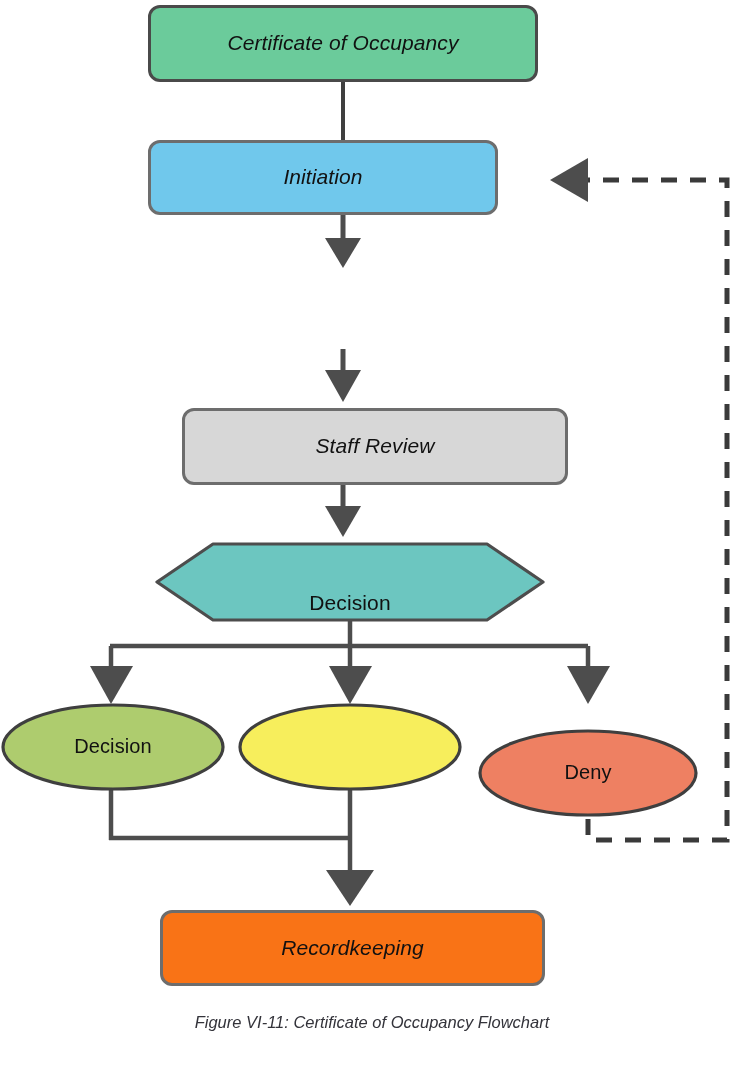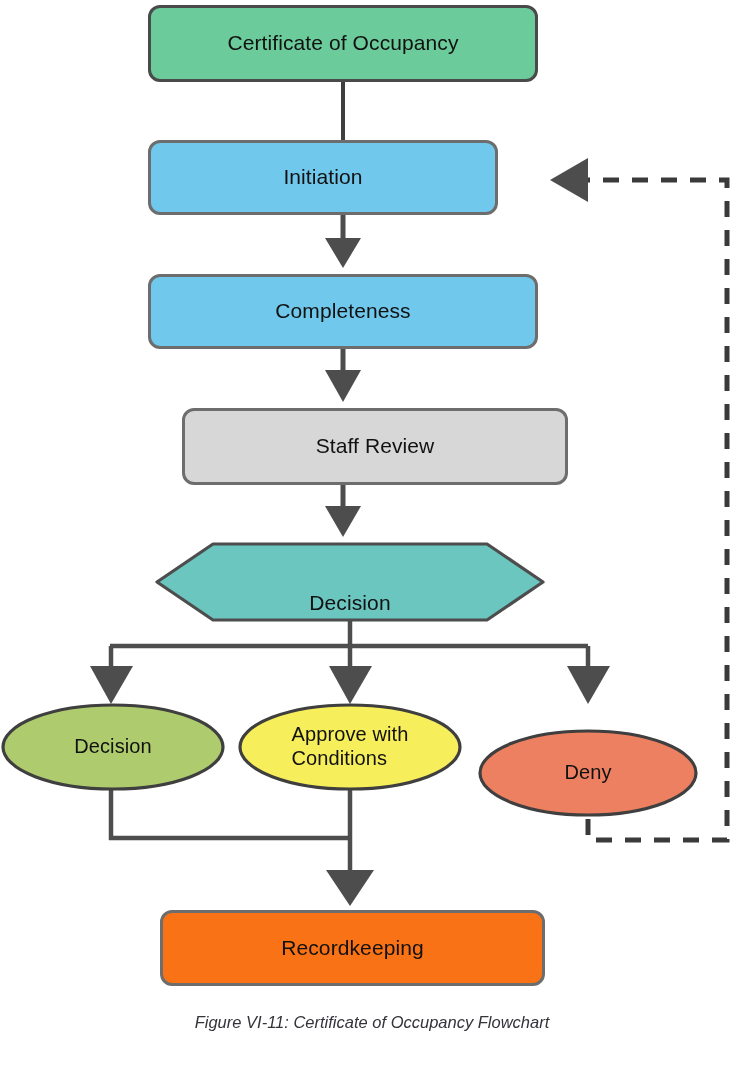--- a/index.html
+++ b/index.html
@@ -36,20 +36,21 @@
 
   
   .node {
     position: absolute;
     z-index: 2;
     box-sizing: border-box;
     display: flex;
     align-items: center;
     justify-content: center;
     text-align: center;
+    font-style: italic;
   }
 
   .node-label {
     color: #111111;
     line-height: 1.18;
     letter-spacing: 0.1px;
     white-space: pre-line;
     user-select: none;
   }
 
@@ -177,23 +178,20 @@
   </svg>
 
   <div class="node proc proc-start" style="left:148px; top:5px; width:390px; height:77px; background:#6BCB9B; border-color:#4a4a4a;">
     <span class="node-label">Certificate of Occupancy</span>
   </div>
 
   <div class="node proc" style="left:148px; top:140px; width:350px; height:75px; background:#70C8EC; border-color:#6d6d6d;">
     <span class="node-label">Initiation</span>
   </div>
 
-  <div class="node proc" style="left:148px; top:274px; width:390px; height:75px; background:#70C8EC; border-color:#6d6d6d;">
-    <span class="node-label">Completeness</span>
-  </div>
 
   <div class="node proc" style="left:150px; top:408px; width:386px; height:77px; background:#D7D7D7; border-color:#6d6d6d;margin-left:32px;">
     <span class="node-label">Staff Review</span>
   </div>
 
   <div class="hexwrap" style="left:155px; top:542px; width:390px; height:80px;">
     <svg width="390" height="80" viewBox="0 0 390 80">
       <polygon points="58,2 332,2 388,40 332,78 58,78 2,40" fill="#6CC6C0" stroke="#4d4d4d" stroke-width="3.2" stroke-linejoin="round"></polygon>
     </svg>
     <span class="node-label">Decision</span>
@@ -203,22 +201,20 @@
     <svg width="226" height="90" viewBox="0 0 226 90">
       <ellipse cx="113" cy="45" rx="110" ry="42" fill="#AECC6E" stroke="#3f3f3f" stroke-width="3.2"></ellipse>
     </svg>
     <span class="node-label">Decision</span>
   </div>
 
   <div class="ell" style="left:237px; top:702px; width:226px; height:90px;">
     <svg width="226" height="90" viewBox="0 0 226 90">
       <ellipse cx="113" cy="45" rx="110" ry="42" fill="#F7EE5C" stroke="#3f3f3f" stroke-width="3.2"></ellipse>
     </svg>
-    <span class="node-label">Approve with
-Conditions</span>
   </div>
 
   <div class="ell" style="left:477px; top:728px; width:222px; height:90px;text-align:center;">
     <svg width="222" height="90" viewBox="0 0 222 90">
       <ellipse cx="111" cy="45" rx="108" ry="42" fill="#EE8062" stroke="#3f3f3f" stroke-width="3.2"></ellipse>
     </svg>
     <span class="node-label">Deny</span>
   </div>
 
   <div class="node proc" style="left:160px; top:910px; width:385px; height:76px; background:#f97316; border-color:#6d6d6d;">

